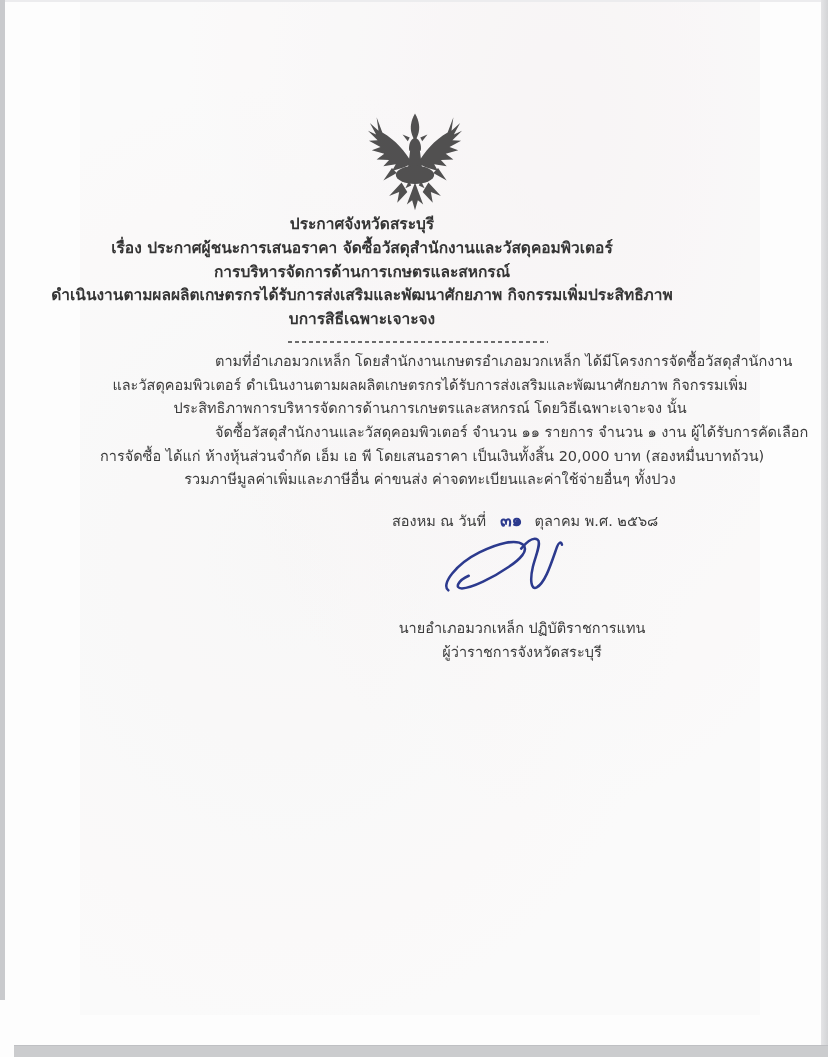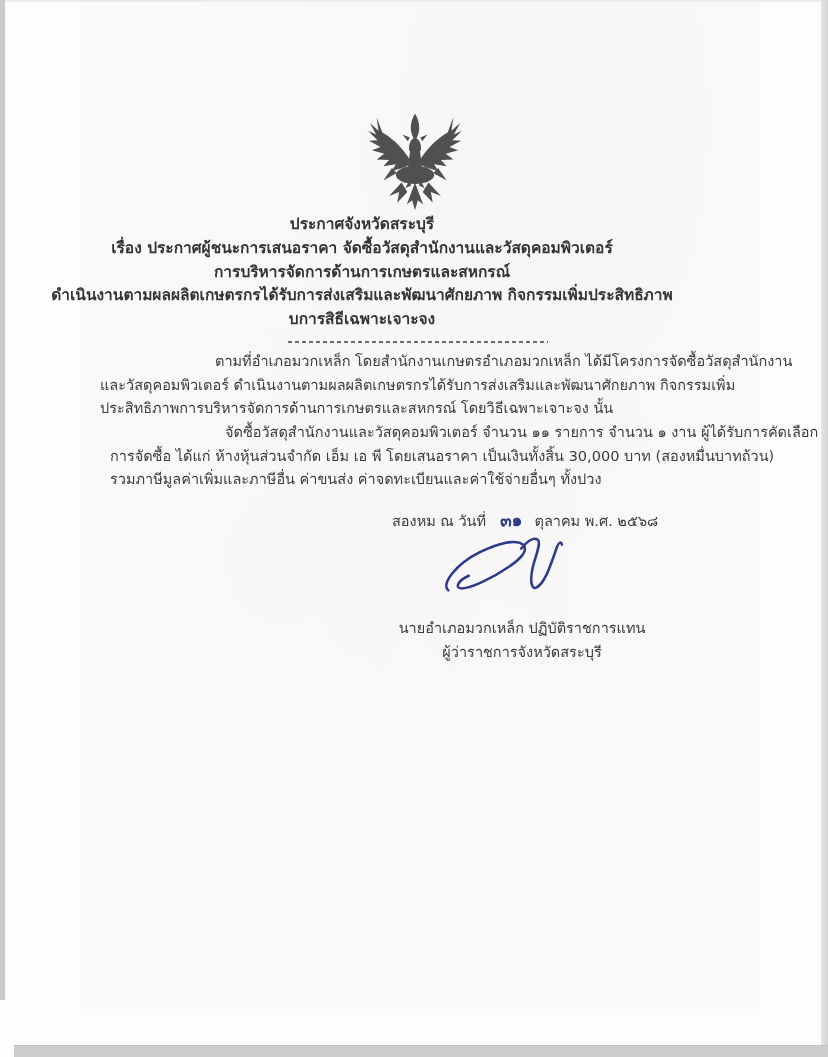--- a/index.html
+++ b/index.html
@@ -30,24 +30,24 @@
 
   .title-block{position:absolute;left:0;top:213px;width:724px;text-align:center;}
   .title-line{font-weight:bold;font-size:15.5px;line-height:23.8px;white-space:nowrap;color:#343434;}
 
   .dashed-rule{
     position:absolute;left:288px;top:341px;width:260px;height:2px;
     background:repeating-linear-gradient(to right,#6b6b6b 0 4px,transparent 4px 7px);
   }
 
   .para{position:absolute;left:100px;width:660px;}
-  .para .pline{font-size:14.5px;line-height:23.6px;white-space:nowrap;color:#3c3c3c;}
+  .para .pline{font-size:14.5px;line-height:23.6px;white-space:nowrap;color:#3c3c3c;text-align:center;}
   .para .pline.indent{padding-left:115px;}
   .para1{top:350px;}
-  .para2{top:421px;margin-left:10px;}
+  .para2{top:421px;}
 
   .issued-line{
     position:absolute;left:0;top:506px;width:828px;
     font-size:14.5px;color:#3c3c3c;
   }
   .issued-inner{margin-left:392px;display:flex;align-items:baseline;white-space:nowrap;}
   .issued-day{
     color:#2c3a8e;font-weight:600;font-size:17px;margin:0 12px 0 14px;
     transform:rotate(-2deg);display:inline-block;
   }
@@ -100,21 +100,21 @@
   <div class="dashed-rule"></div>
 
   <div class="para para1">
     <div class="pline indent">ตามที่อำเภอมวกเหล็ก โดยสำนักงานเกษตรอำเภอมวกเหล็ก ได้มีโครงการจัดซื้อวัสดุสำนักงาน</div>
     <div class="pline">และวัสดุคอมพิวเตอร์ ดำเนินงานตามผลผลิตเกษตรกรได้รับการส่งเสริมและพัฒนาศักยภาพ กิจกรรมเพิ่ม</div>
     <div class="pline">ประสิทธิภาพการบริหารจัดการด้านการเกษตรและสหกรณ์ โดยวิธีเฉพาะเจาะจง  นั้น</div>
   </div>
 
   <div class="para para2">
     <div class="pline indent">จัดซื้อวัสดุสำนักงานและวัสดุคอมพิวเตอร์ จำนวน ๑๑ รายการ จำนวน ๑ งาน ผู้ได้รับการคัดเลือก</div>
-    <div class="pline">การจัดซื้อ ได้แก่ ห้างหุ้นส่วนจำกัด เอ็ม เอ พี โดยเสนอราคา เป็นเงินทั้งสิ้น 30,000 บาท (สองหมื่นบาทถ้วน)</div>
+    <div class="pline">การจัดซื้อ ได้แก่ ห้างหุ้นส่วนจำกัด เอ็ม เอ พี โดยเสนอราคา เป็นเงินทั้งสิ้น 20,000 บาท (สองหมื่นบาทถ้วน)</div>
     <div class="pline">รวมภาษีมูลค่าเพิ่มและภาษีอื่น ค่าขนส่ง ค่าจดทะเบียนและค่าใช้จ่ายอื่นๆ ทั้งปวง</div>
   </div>
 
   <div class="issued-line">
     <div class="issued-inner">
       <span>สองหม ณ วันที่</span>
       <span class="issued-day">๓๑</span>
       <span>ตุลาคม พ.ศ. ๒๕๖๘</span>
     </div>
   </div>

